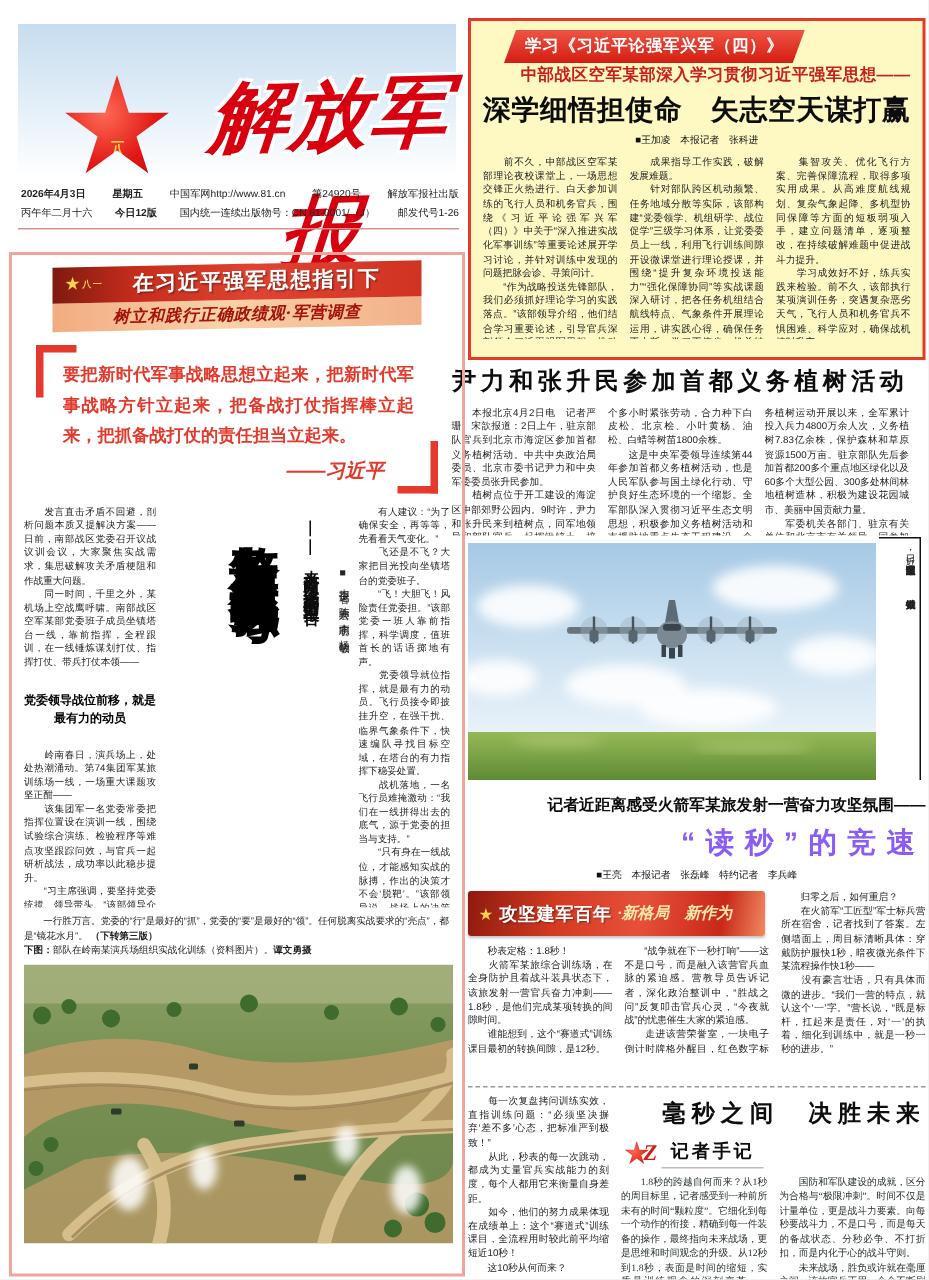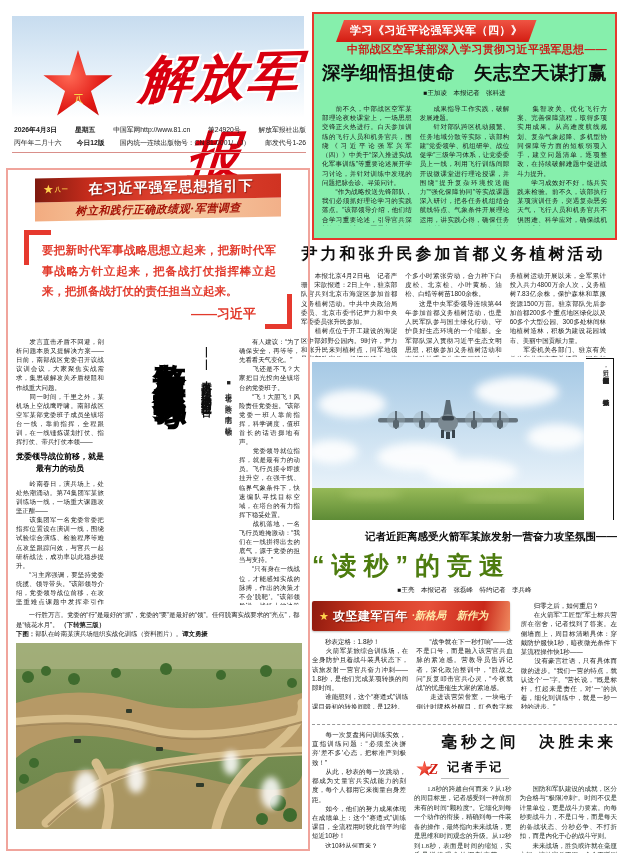--- a/index.html
+++ b/index.html
@@ -18,21 +18,21 @@
           font-family:"DejaVu Serif","Liberation Serif",serif;font-weight:900;font-style:italic;
           font-size:52px;line-height:1.5;color:#d8000f;letter-spacing:1px;
           transform:skewX(-6deg) rotate(-1.5deg);
           text-shadow:2px 2px 0 #fff,-2px -2px 0 #fff,2px -2px 0 #fff,-2px 2px 0 #fff;}
   .m-dates{position:absolute;left:14px;top:124px;width:292px;font-size:6.8px;color:#222;}
   .m-drow{display:flex;justify-content:space-between;line-height:1.9;}
   .m-bold{font-weight:bold;}
   .m-rule{position:absolute;left:12px;top:152px;width:294px;border-top:1.5px solid #d98f8a;}
   
   .study{position:absolute;left:312px;top:12px;width:305px;height:228px;box-sizing:border-box;
-         border:2.5px solid #e6392e;background:#86efac;padding:6px 8px 4px;}
+         border:2.5px solid #e6392e;background:#fef9c3;padding:6px 8px 4px;}
   .study-label{display:inline-block;margin-left:14px;background:linear-gradient(180deg,#ef5443,#d31d12);
          color:#fff;font-weight:bold;font-size:11px;padding:3px 14px 4px;
          clip-path:polygon(4% 0,100% 0,96% 100%,0 100%);letter-spacing:.5px;}
   .study-kicker{margin-top:0;text-align:right;color:#c9201a;font-weight:bold;font-size:11px;letter-spacing:.3px;}
   .study-headline{margin-top:3px;text-align:center;color:#0d0d0d;font-weight:900;font-size:18.5px;letter-spacing:.5px;}
   .study-byline{margin-top:4px;text-align:center;font-size:6.5px;color:#111;}
   .ncols{display:flex;gap:8px;margin-top:6px;}
   .ncol{flex:1;font-size:6.5px;line-height:1.42;text-align:justify;color:#1c1c1c;
         white-space:pre-line;overflow:hidden;}
   .study .ncol{height:122px;}
@@ -42,21 +42,21 @@
   .tree .ncol{height:86px;}
   
   .plane-photo{position:absolute;left:312px;top:362px;width:272px;height:158px;overflow:hidden;}
   .plane-cap{position:absolute;left:586px;top:358px;width:28px;height:162px;box-sizing:border-box;
         border-top:1.5px solid #111;border-right:1.5px solid #111;padding:6px 3px 4px 0;
         writing-mode:vertical-rl;font-size:6.5px;color:#222;line-height:1.3;}
   .plane-credit{font-weight:bold;margin-top:14px;}
   
   .rocket{position:absolute;left:312px;top:530px;width:305px;}
   .rocket-kicker{text-align:right;font-weight:bold;font-size:10.5px;color:#0d0d0d;}
-  .rocket-headline{margin-top:5px;text-align:left;font-weight:900;font-size:25px;letter-spacing:7px;color:#4d7c0f;}
+  .rocket-headline{margin-top:5px;text-align:right;font-weight:900;font-size:19px;letter-spacing:7px;color:#8b5cf6;}
   .rocket-byline{margin-top:4px;text-align:center;font-size:6.5px;color:#111;}
   .rocket-body{position:relative;margin-top:6px;}
   .r-banner{position:absolute;left:0;top:0;width:198px;height:30px;box-sizing:border-box;
         background:linear-gradient(100deg,#8e1a0e 0%,#d33a22 28%,#e6503a 55%,#c9281a 80%,#efA 100%),
                    linear-gradient(#c9281a,#c9281a);
         background:linear-gradient(100deg,#8e1a0e 0%,#d33a22 30%,#e6503a 58%,#c9281a 85%,#f08a5f 100%);
         color:#fff;display:flex;align-items:center;gap:4px;padding:0 7px;border-radius:2px;
         box-shadow:0 1px 2px rgba(0,0,0,.25);}
   .r-banner-star{color:#ffd34d;font-size:11px;}
   .r-banner-main{font-weight:700;font-size:12px;letter-spacing:.5px;text-shadow:1px 1px 1px rgba(0,0,0,.35);white-space:nowrap;}
@@ -88,26 +88,26 @@
         padding:3px 4px 3px 30px;text-shadow:1px 1px 1px rgba(0,0,0,.35);}
   .lf-b1-star{position:absolute;left:8px;top:4px;color:#ffd34d;font-size:12px;text-shadow:none;}
   .lf-b1-star small{font-size:6px;color:#ffd34d;vertical-align:middle;}
   .lf-b2{background:linear-gradient(90deg,#f2ab80 0%,#f8d2a8 45%,#f2b089 100%);
         color:#a51408;font-weight:bold;font-size:11px;text-align:center;padding:2px 4px;
         font-family:"DejaVu Serif","Liberation Serif",serif;font-style:italic;letter-spacing:.5px;}
   .quote{position:relative;margin:11px 8px 6px;padding:10px 16px 6px 18px;}
   .q-tl{position:absolute;left:0;top:0;width:22px;height:30px;border-left:5px solid #e6392e;border-top:5px solid #e6392e;}
   .q-br{position:absolute;right:0;bottom:0;width:22px;height:30px;border-right:5px solid #e6392e;border-bottom:5px solid #e6392e;}
   .q-text{color:#e23a2c;font-weight:bold;font-size:11.5px;line-height:1.8;text-align:justify;}
-  .q-sig{color:#e23a2c;font-weight:900;font-size:13px;text-align:right;margin-top:3px;padding-right:20px;}
+  .q-sig{color:#e23a2c;font-weight:900;font-size:13px;text-align:right;margin-top:3px;padding-right:20px;font-style:italic;}
   .f-row{display:flex;gap:6px;margin-top:8px;height:268px;}
   .f-text{font-size:6.4px;line-height:1.42;text-align:justify;color:#1c1c1c;overflow:hidden;}
   .f-text .p{display:block;white-space:pre-line;}
   .f-col1{width:88px;}
-  .f-subhead{display:block;font-weight:900;font-size:8px;text-align:center;margin:5px 0;color:#000;}
+  .f-subhead{display:block;font-weight:900;font-size:8px;text-align:center;margin:15px 0;color:#000;}
   .f-headline{width:74px;writing-mode:vertical-rl;font-size:32px;font-weight:900;letter-spacing:6px;
         color:#000;-webkit-text-stroke:1.2px #000;text-align:start;padding-top:2px;margin-left:8px;}
   .f-subtitle{writing-mode:vertical-rl;font-size:10.5px;font-weight:bold;letter-spacing:2px;color:#0d0d0d;
         padding-top:10px;width:16px;}
   .f-byline{writing-mode:vertical-rl;font-size:7px;color:#222;padding-top:42px;width:13px;letter-spacing:1px;}
   .f-col2{flex:1;}
   .f-caption{margin-top:5px;font-size:6.4px;line-height:1.5;color:#1c1c1c;}
   .f-caption .bold{font-weight:bold;}
   .l-photo{margin-top:4px;width:286px;height:186px;overflow:hidden;}
   svg{display:block;}

